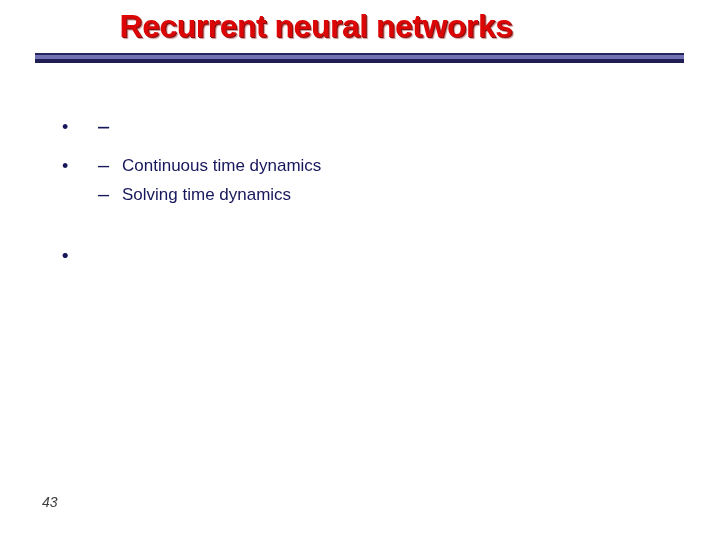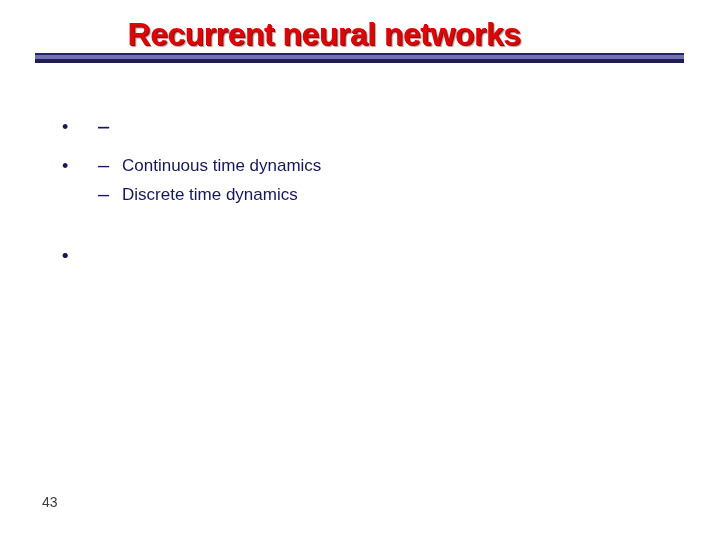--- a/index.html
+++ b/index.html
@@ -16,21 +16,21 @@
   body{
     width:720px;height:540px;
     background:var(--c-bg);
     overflow:hidden;
     font-family:"Liberation Sans","DejaVu Sans",sans-serif;
     position:relative;
   }
   .slide{position:absolute;inset:0;}
   .title{
     position:absolute;top:8px;left:0;width:632px;
-    margin:8px;text-align:center;
+    margin:0;text-align:center;
     font-size:32px;font-weight:bold;
     color:var(--c-title);
     text-shadow:1px 1px 0 var(--c-title-shadow),2px 2px 1px rgba(138,15,15,0.45);
     letter-spacing:-0.5px;
   }
   .rule{
     position:absolute;left:35px;top:53px;width:649px;height:10px;
     background:linear-gradient(180deg,
       var(--c-rule-dark) 0 2px,
       var(--c-rule-mid) 2px 6px,
@@ -50,39 +50,39 @@
   .row.lvl2{
     padding-left:82px;
     font-size:17px;line-height:29px;
   }
   .group:last-child .row + .row{margin-top:5px;}
   .row .marker{position:absolute;top:0;}
   .row.lvl1 .marker{left:22px;font-size:18px;line-height:30px;}
   .row.lvl2 .marker{left:58px;font-size:20px;line-height:28px;}
   .page-number{
     position:absolute;left:42px;top:494px;
-    font-size:14px;color:var(--c-page);
+    font-size:14px;color:var(--c-page);font-style:italic;
   }
 </style>
 </head>
 <body>
 
 <div class="slide">
   <h1 class="title">Recurrent neural networks</h1>
   <div class="rule"></div>
   <div class="content">
       <div class="group">
         <div class="row lvl1"><span class="marker">•</span></div>
         <div class="row lvl2"><span class="marker">–</span></div>
         <div class="row lvl2"><span class="marker">–</span></div>
       </div>
       <div class="group">
         <div class="row lvl1"><span class="marker">•</span></div>
         <div class="row lvl2"><span class="marker">–</span><span class="text">Continuous time dynamics</span></div>
-        <div class="row lvl2"><span class="marker">–</span><span class="text">Discrete time dynamics</span></div>
+        <div class="row lvl2"><span class="marker">–</span><span class="text">Solving time dynamics</span></div>
       </div>
       <div class="group">
         <div class="row lvl1"><span class="marker">•</span></div>
         <div class="row lvl1"><span class="marker">•</span></div>
       </div>
     </div>
   <div class="page-number">43</div>
 </div>
 
 </body></html>

